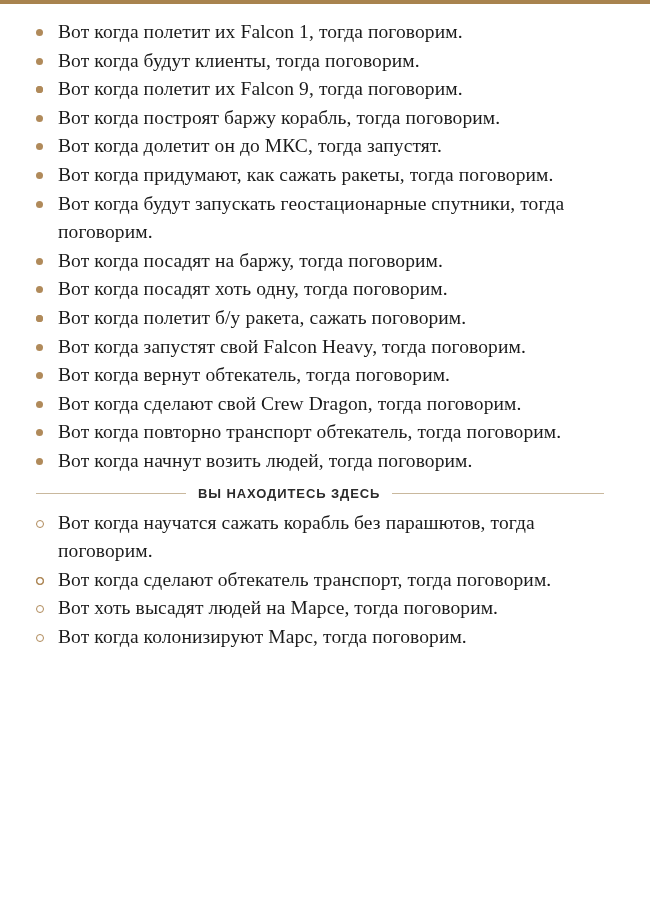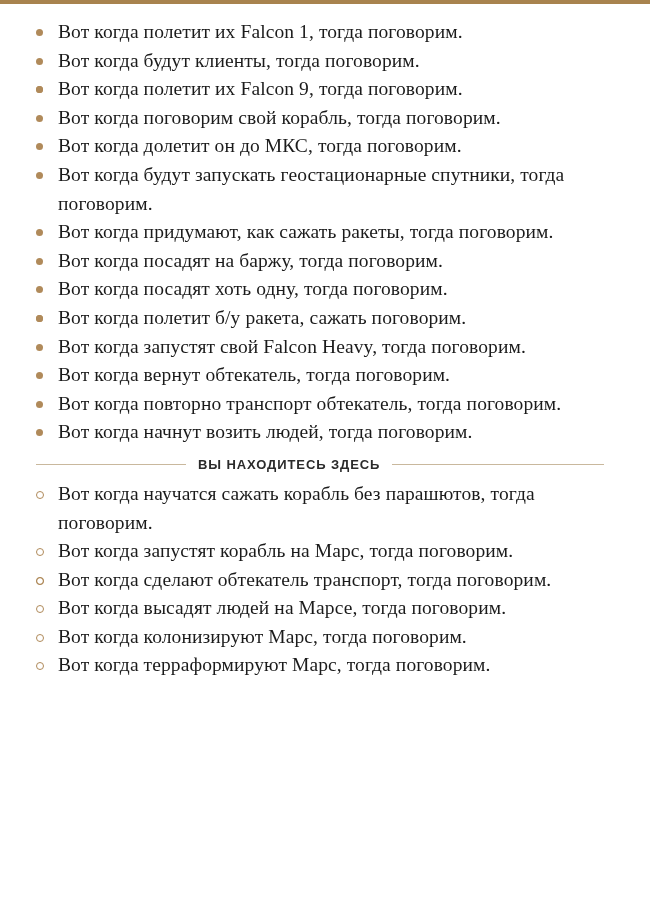--- a/index.html
+++ b/index.html
@@ -91,44 +91,44 @@
 
 <div class="page">
   <div class="top-rule"></div>
   <div class="content">
 
     <ul class="list" id="list-before">
         <li class="filled"><span class="bullet"></span><span>Вот когда полетит их Falcon 1, тогда поговорим.</span></li>
         <li class="filled"><span class="bullet"></span><span>Вот когда будут клиенты, тогда поговорим.</span></li>
         <li class="filled"><span class="bullet"></span></li>
         <li class="filled"><span class="bullet"></span><span>Вот когда полетит их Falcon 9, тогда поговорим.</span></li>
-        <li class="filled"><span class="bullet"></span><span>Вот когда поговорим свой корабль, тогда поговорим.</span></li>
-        <li class="filled"><span class="bullet"></span><span>Вот когда долетит он до МКС, тогда поговорим.</span></li>
+        <li class="filled"><span class="bullet"></span><span>Вот когда построят баржу корабль, тогда поговорим.</span></li>
+        <li class="filled"><span class="bullet"></span><span>Вот когда долетит он до МКС, тогда запустят.</span></li>
+        <li class="filled"><span class="bullet"></span><span>Вот когда придумают, как сажать ракеты, тогда поговорим.</span></li>
         <li class="filled"><span class="bullet"></span><span>Вот когда будут запускать геостационарные спутники, тогда поговорим.</span></li>
-        <li class="filled"><span class="bullet"></span><span>Вот когда придумают, как сажать ракеты, тогда поговорим.</span></li>
         <li class="filled"><span class="bullet"></span><span>Вот когда посадят на баржу, тогда поговорим.</span></li>
         <li class="filled"><span class="bullet"></span><span>Вот когда посадят хоть одну, тогда поговорим.</span></li>
         <li class="filled"><span class="bullet"></span></li>
         <li class="filled"><span class="bullet"></span><span>Вот когда полетит б/у ракета, сажать поговорим.</span></li>
         <li class="filled"><span class="bullet"></span><span>Вот когда запустят свой Falcon Heavy, тогда поговорим.</span></li>
         <li class="filled"><span class="bullet"></span><span>Вот когда вернут обтекатель, тогда поговорим.</span></li>
+        <li class="filled"><span class="bullet"></span><span>Вот когда сделают свой Crew Dragon, тогда поговорим.</span></li>
         <li class="filled"><span class="bullet"></span><span>Вот когда повторно транспорт обтекатель, тогда поговорим.</span></li>
         <li class="filled"><span class="bullet"></span><span>Вот когда начнут возить людей, тогда поговорим.</span></li>
       </ul>
 
     <div class="divider">
       <span class="line left"></span>
       <span class="label">ВЫ НАХОДИТЕСЬ ЗДЕСЬ</span>
       <span class="line right"></span>
     </div>
 
     <ul class="list" id="list-after">
         <li class="hollow"><span class="bullet"></span><span>Вот когда научатся сажать корабль без парашютов, тогда поговорим.</span></li>
-        <li class="hollow"><span class="bullet"></span><span>Вот когда запустят корабль на Марс, тогда поговорим.</span></li>
+        <li class="hollow"><span class="bullet"></span></li>
         <li class="hollow"><span class="bullet"></span></li>
         <li class="hollow"><span class="bullet"></span><span>Вот когда сделают обтекатель транспорт, тогда поговорим.</span></li>
-        <li class="hollow"><span class="bullet"></span><span>Вот когда высадят людей на Марсе, тогда поговорим.</span></li>
+        <li class="hollow"><span class="bullet"></span><span>Вот хоть высадят людей на Марсе, тогда поговорим.</span></li>
         <li class="hollow"><span class="bullet"></span><span>Вот когда колонизируют Марс, тогда поговорим.</span></li>
-        <li class="hollow"><span class="bullet"></span><span>Вот когда терраформируют Марс, тогда поговорим.</span></li>
       </ul>
 
   </div>
 </div>
 
 </body></html>

